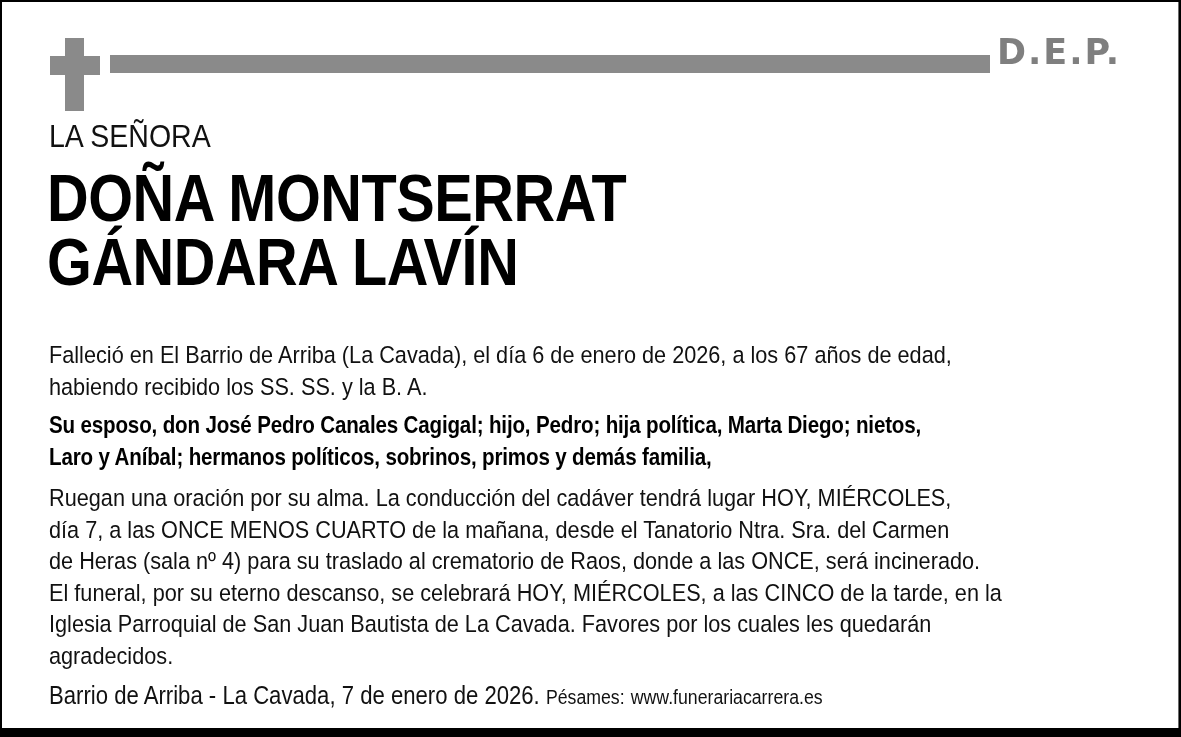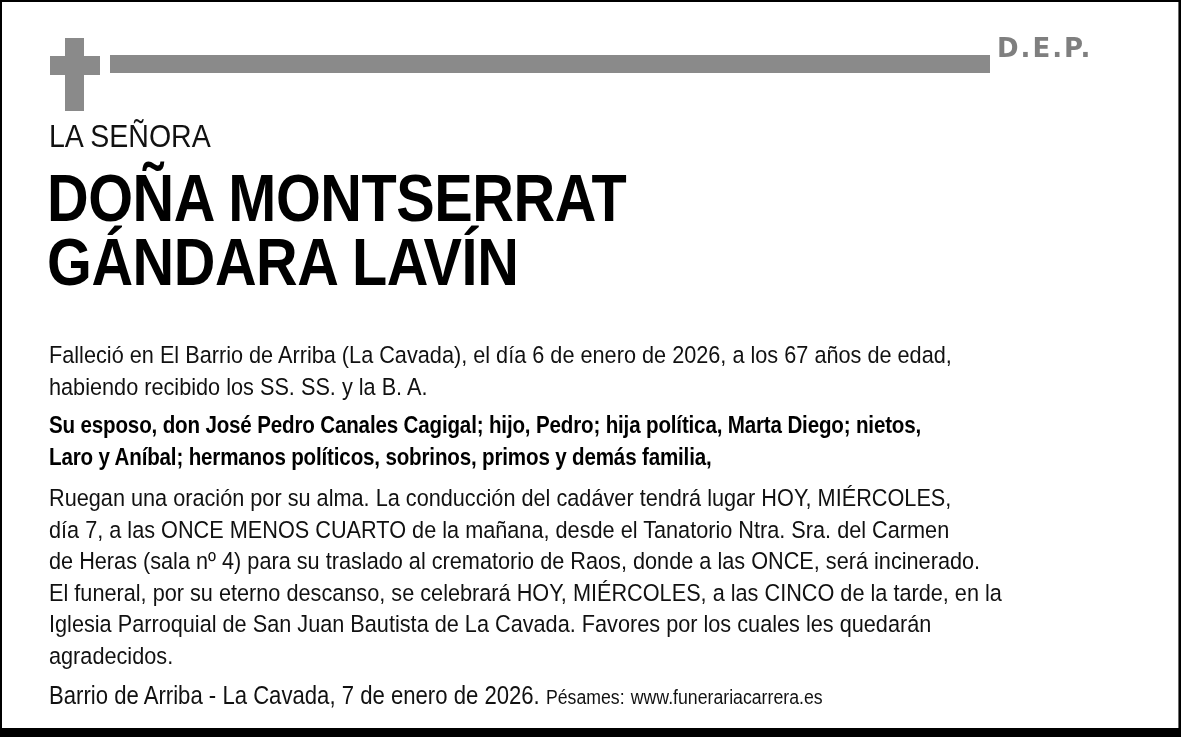--- a/index.html
+++ b/index.html
@@ -53,21 +53,21 @@
       width: 880px;
       height: 18px;
       background: #8a8a8a;
     }
     .dep {
       position: absolute;
       left: 995px;
       top: 33px;
       font-family: "DejaVu Sans", sans-serif;
       font-weight: bold;
-      font-size: 26px;
+      font-size: 35px;
       color: #7f7f7f;
       letter-spacing: 2px;
       line-height: 1;
     }
     .prefix {
       position: absolute;
       left: 47px;
       top: 116px;
       font-family: "Liberation Sans", sans-serif;
       font-size: 31px;

